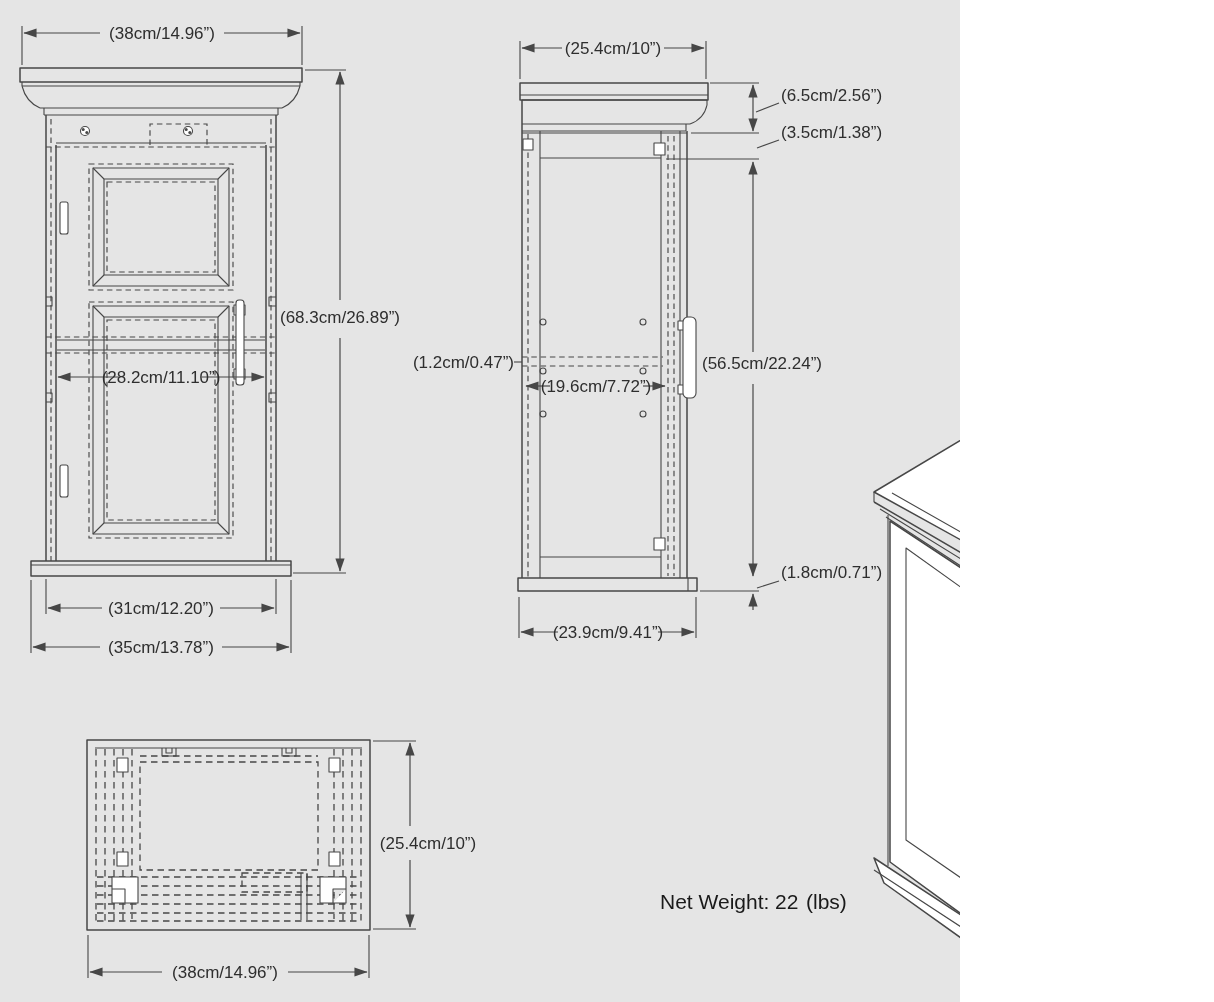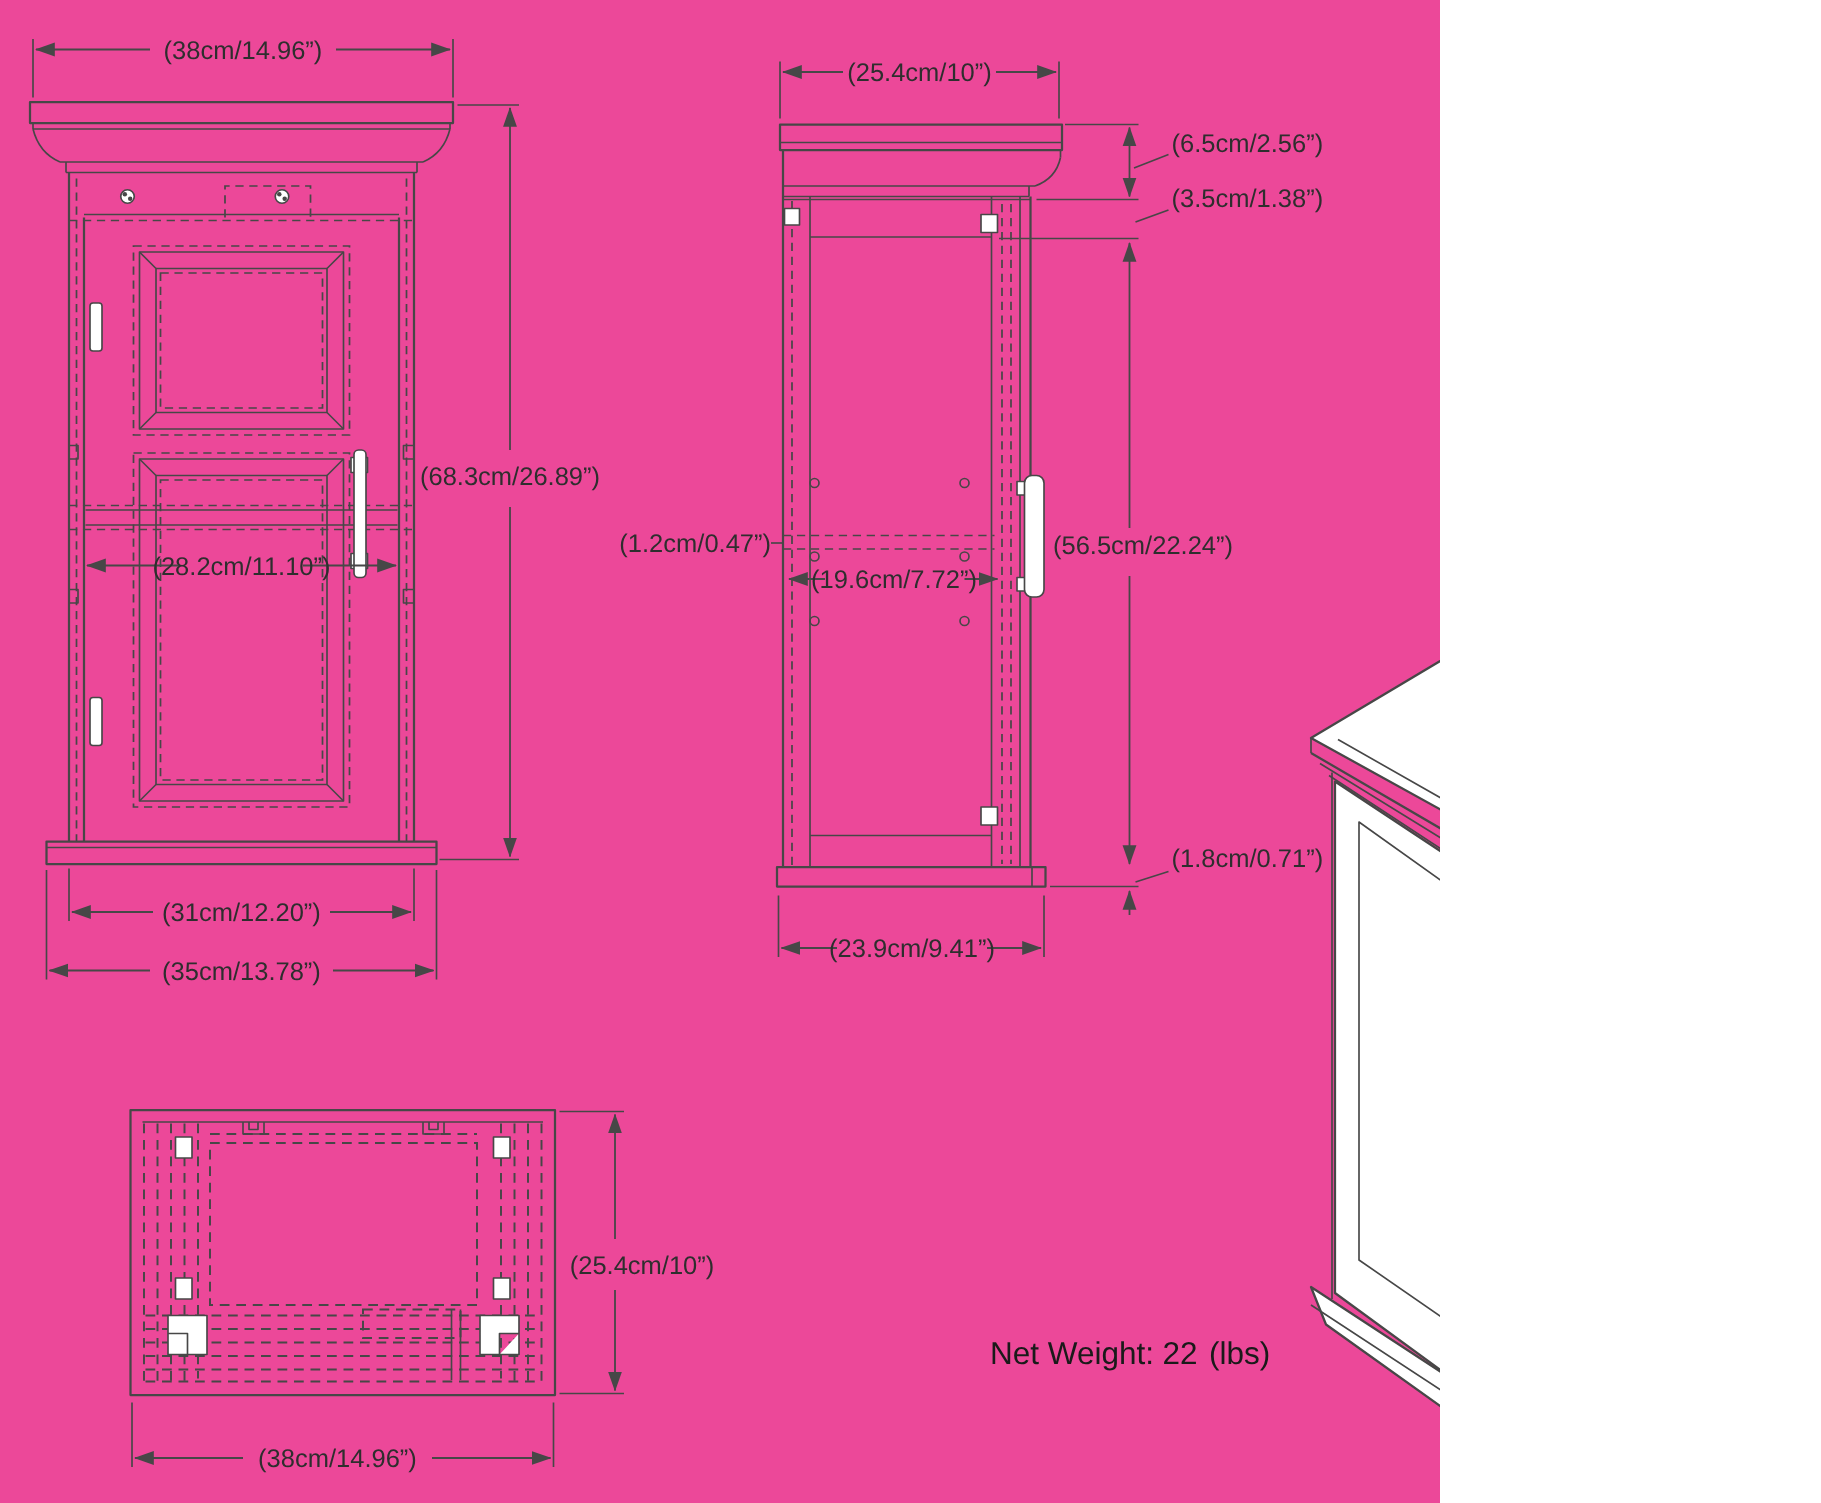--- a/index.html
+++ b/index.html
@@ -1,16 +1,16 @@
 <!DOCTYPE html>
 <html><head>
 <meta charset="utf-8">
 <style>
   html,body{margin:0;padding:0;background:#fff;}
-  #stage{position:relative;width:960px;height:1002px;background:#ec4899;overflow:hidden;
+  #stage{position:relative;width:960px;height:1002px;background:#e5e5e5;overflow:hidden;
          font-family:"Liberation Sans",sans-serif;}
   svg{position:absolute;left:0;top:0;}
   .s  {stroke:#474747;fill:none;stroke-width:1.5;stroke-linejoin:round;}
   .t  {stroke:#474747;fill:none;stroke-width:1.1;stroke-linejoin:round;}
   .d  {stroke:#474747;fill:none;stroke-width:1.15;stroke-dasharray:5.5 3.8;}
   .d2 {stroke:#474747;fill:none;stroke-width:1.3;stroke-dasharray:6.5 4.5;}
   .dm {stroke:#474747;fill:none;stroke-width:1.2;}
   .w  {fill:#ffffff;}
   text{font-family:"Liberation Sans",sans-serif;font-size:17px;fill:#2e2e2e;}
   .lab{text-anchor:middle;}

